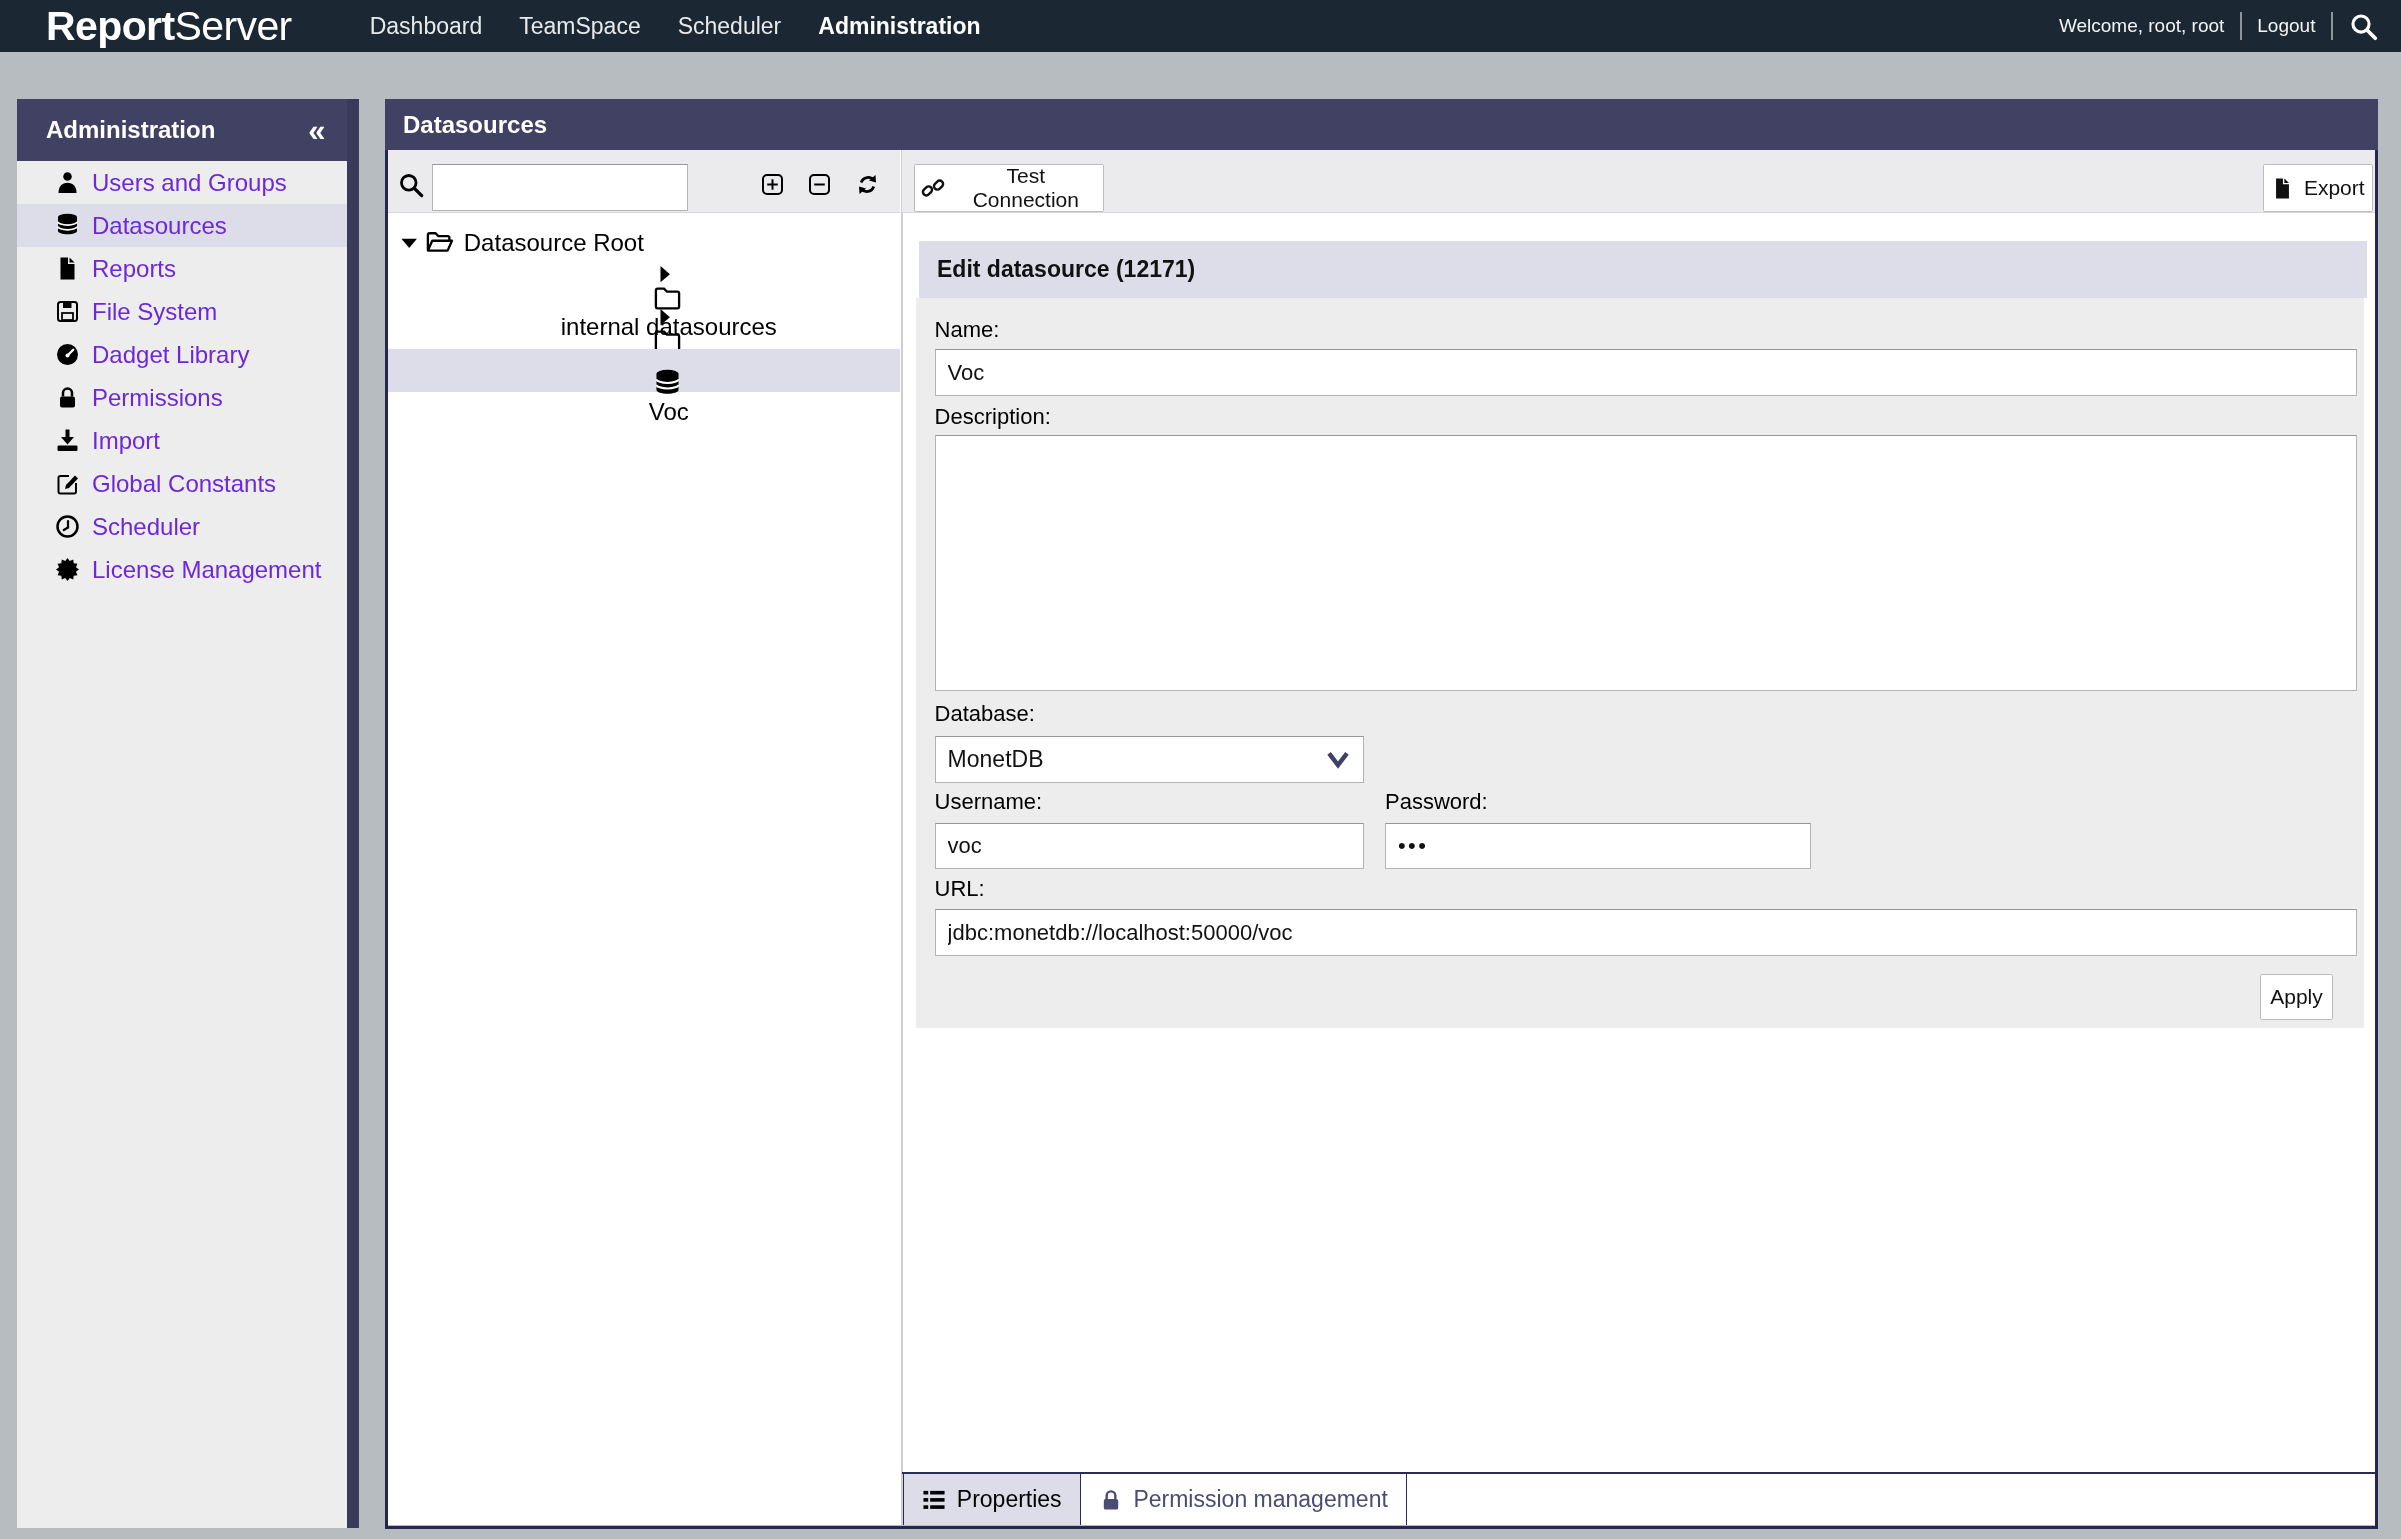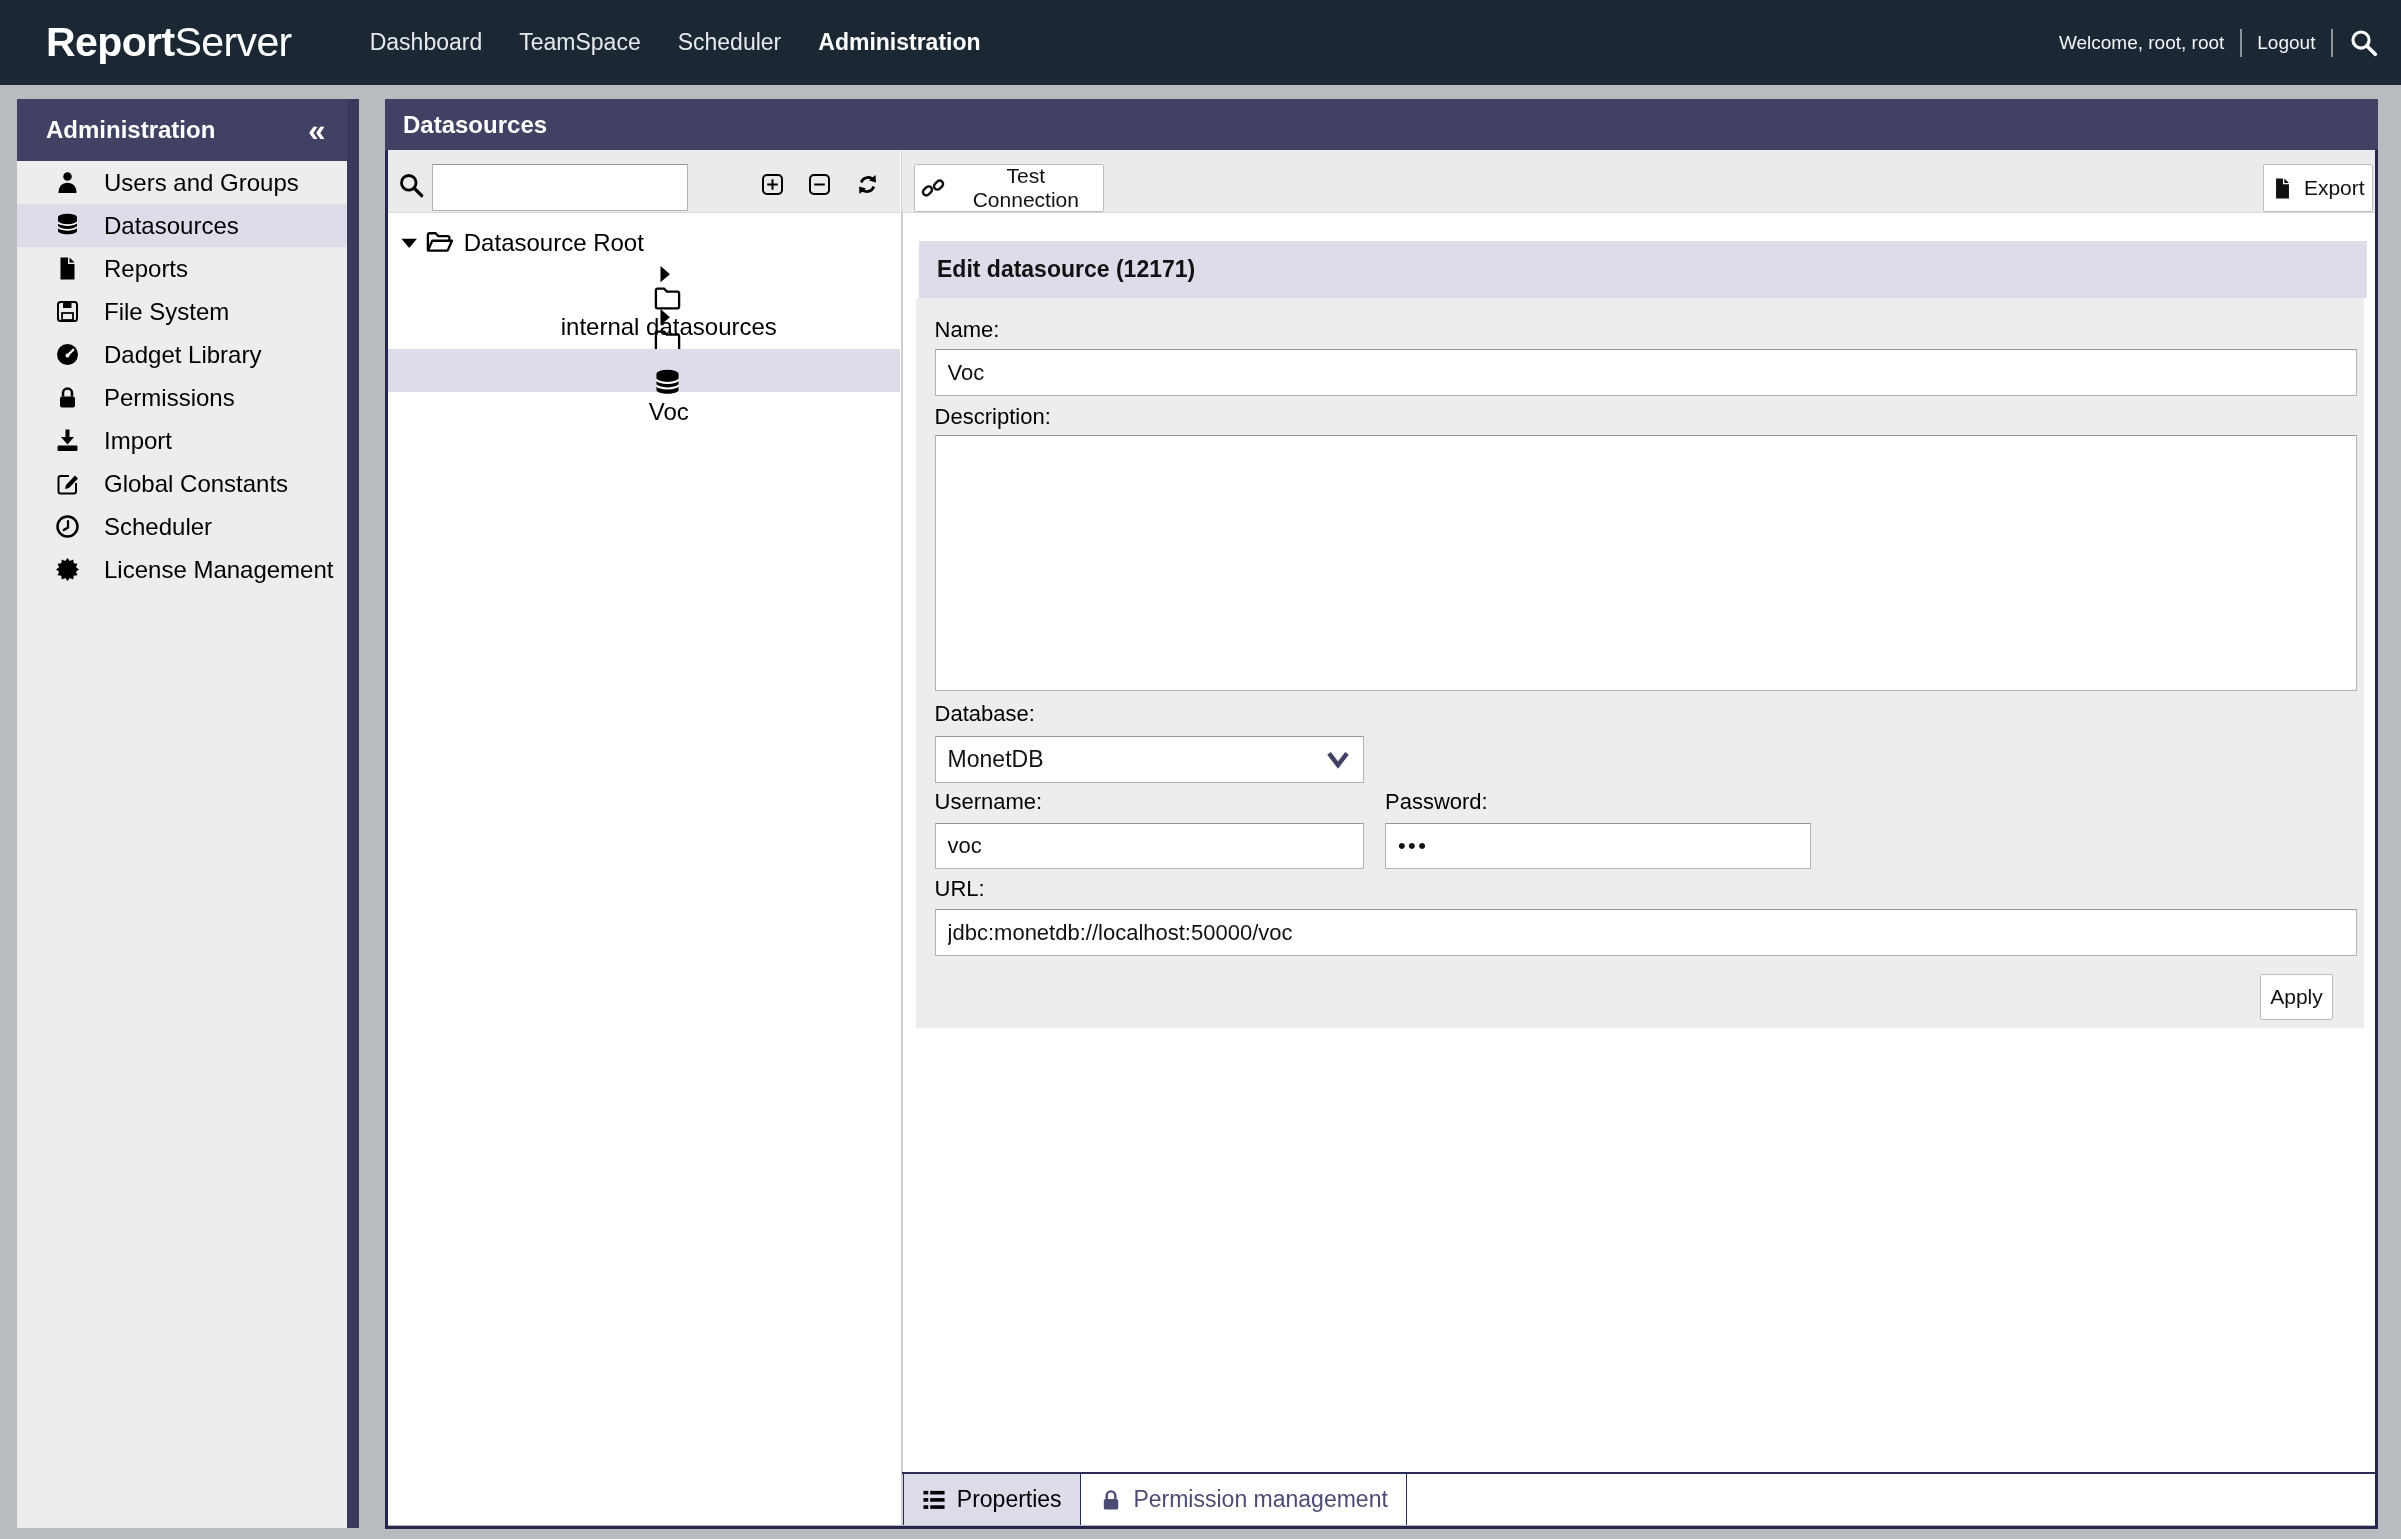--- a/index.html
+++ b/index.html
@@ -11,42 +11,42 @@
   }
   *{box-sizing:border-box;}
   html,body{margin:0;padding:0;}
   body{background:var(--page-bg);font-family:"Liberation Sans",sans-serif;color:var(--text);}
   #stage{position:relative;width:2401px;height:1540px;overflow:hidden;background:var(--page-bg);}
   .abs{position:absolute;}
   .icn{display:inline-flex;align-items:center;justify-content:center;flex:0 0 auto;}
   .icn svg{width:100%;height:100%;display:block;}
 
   
-  #navbar{left:0;top:0;width:2401px;height:85px;background:var(--navbar-bg);display:flex;align-items:center;}
+  #navbar{left:0;top:0;width:2401px;height:52px;background:var(--navbar-bg);display:flex;align-items:center;}
   #brand{margin-left:46px;font-size:41px;color:#fff;letter-spacing:-0.6px;white-space:nowrap;}
   #brand .b{font-weight:700;}
   #brand .l{font-weight:300;}
   #navlinks{display:flex;align-items:center;gap:37px;margin-left:78px;}
   .nav-link{font-size:23px;color:#e7eaec;cursor:pointer;white-space:nowrap;}
   .nav-link.active{color:#fff;font-weight:700;}
   #nav-right{margin-left:auto;margin-right:21.6px;display:flex;align-items:center;gap:15.6px;}
   #nav-right .txt{font-size:19px;color:#f2f4f5;white-space:nowrap;}
   .vsep{width:1.8px;height:28px;background:#8d949a;}
   #navbar-search{width:31px;height:31px;color:#fff;cursor:pointer;}
 
   
   #sidebar{left:17px;top:99px;width:330px;height:1429px;background:var(--sidebar-bg);}
   #sidebar-header{left:0;top:0;width:330px;height:62px;background:var(--panel-header-bg);display:flex;align-items:center;justify-content:space-between;padding:0 21.6px 0 29px;position:absolute;}
   #sidebar-title{color:#fff;font-size:24px;font-weight:700;}
   #sidebar-collapse{color:#fff;font-size:31px;font-weight:700;cursor:pointer;line-height:1;}
   #sidebar-items{position:absolute;left:0;top:62px;width:330px;}
   .side-item{height:43px;display:flex;align-items:center;padding-left:38px;cursor:pointer;}
   .side-item.selected{background:var(--lavender);}
   .side-item .icn{width:25px;height:25px;color:#000;}
-  .side-label{margin-left:24px;font-size:24px;color:#000000;white-space:nowrap;}
+  .side-label{margin-left:12px;font-size:24px;color:#6d28d9;white-space:nowrap;}
   #sidebar-strip{left:347px;top:99px;width:12px;height:1429px;background:var(--strip);}
 
   
   #main-border-left{left:385px;top:99px;width:3px;height:1429px;background:var(--panel-border);}
   #main-border-right{left:2375px;top:99px;width:3px;height:1429px;background:var(--panel-border);}
   #main-border-bottom{left:385px;top:1526px;width:1993px;height:3px;background:var(--panel-border);}
   #main-bg{left:388px;top:99px;width:1987px;height:1426px;background:#fff;}
   #main-header{left:385px;top:99px;width:1993px;height:51px;background:var(--panel-header-bg);display:flex;align-items:center;}
   #main-title{color:#fff;font-size:24px;font-weight:700;margin-left:18px;}
 

